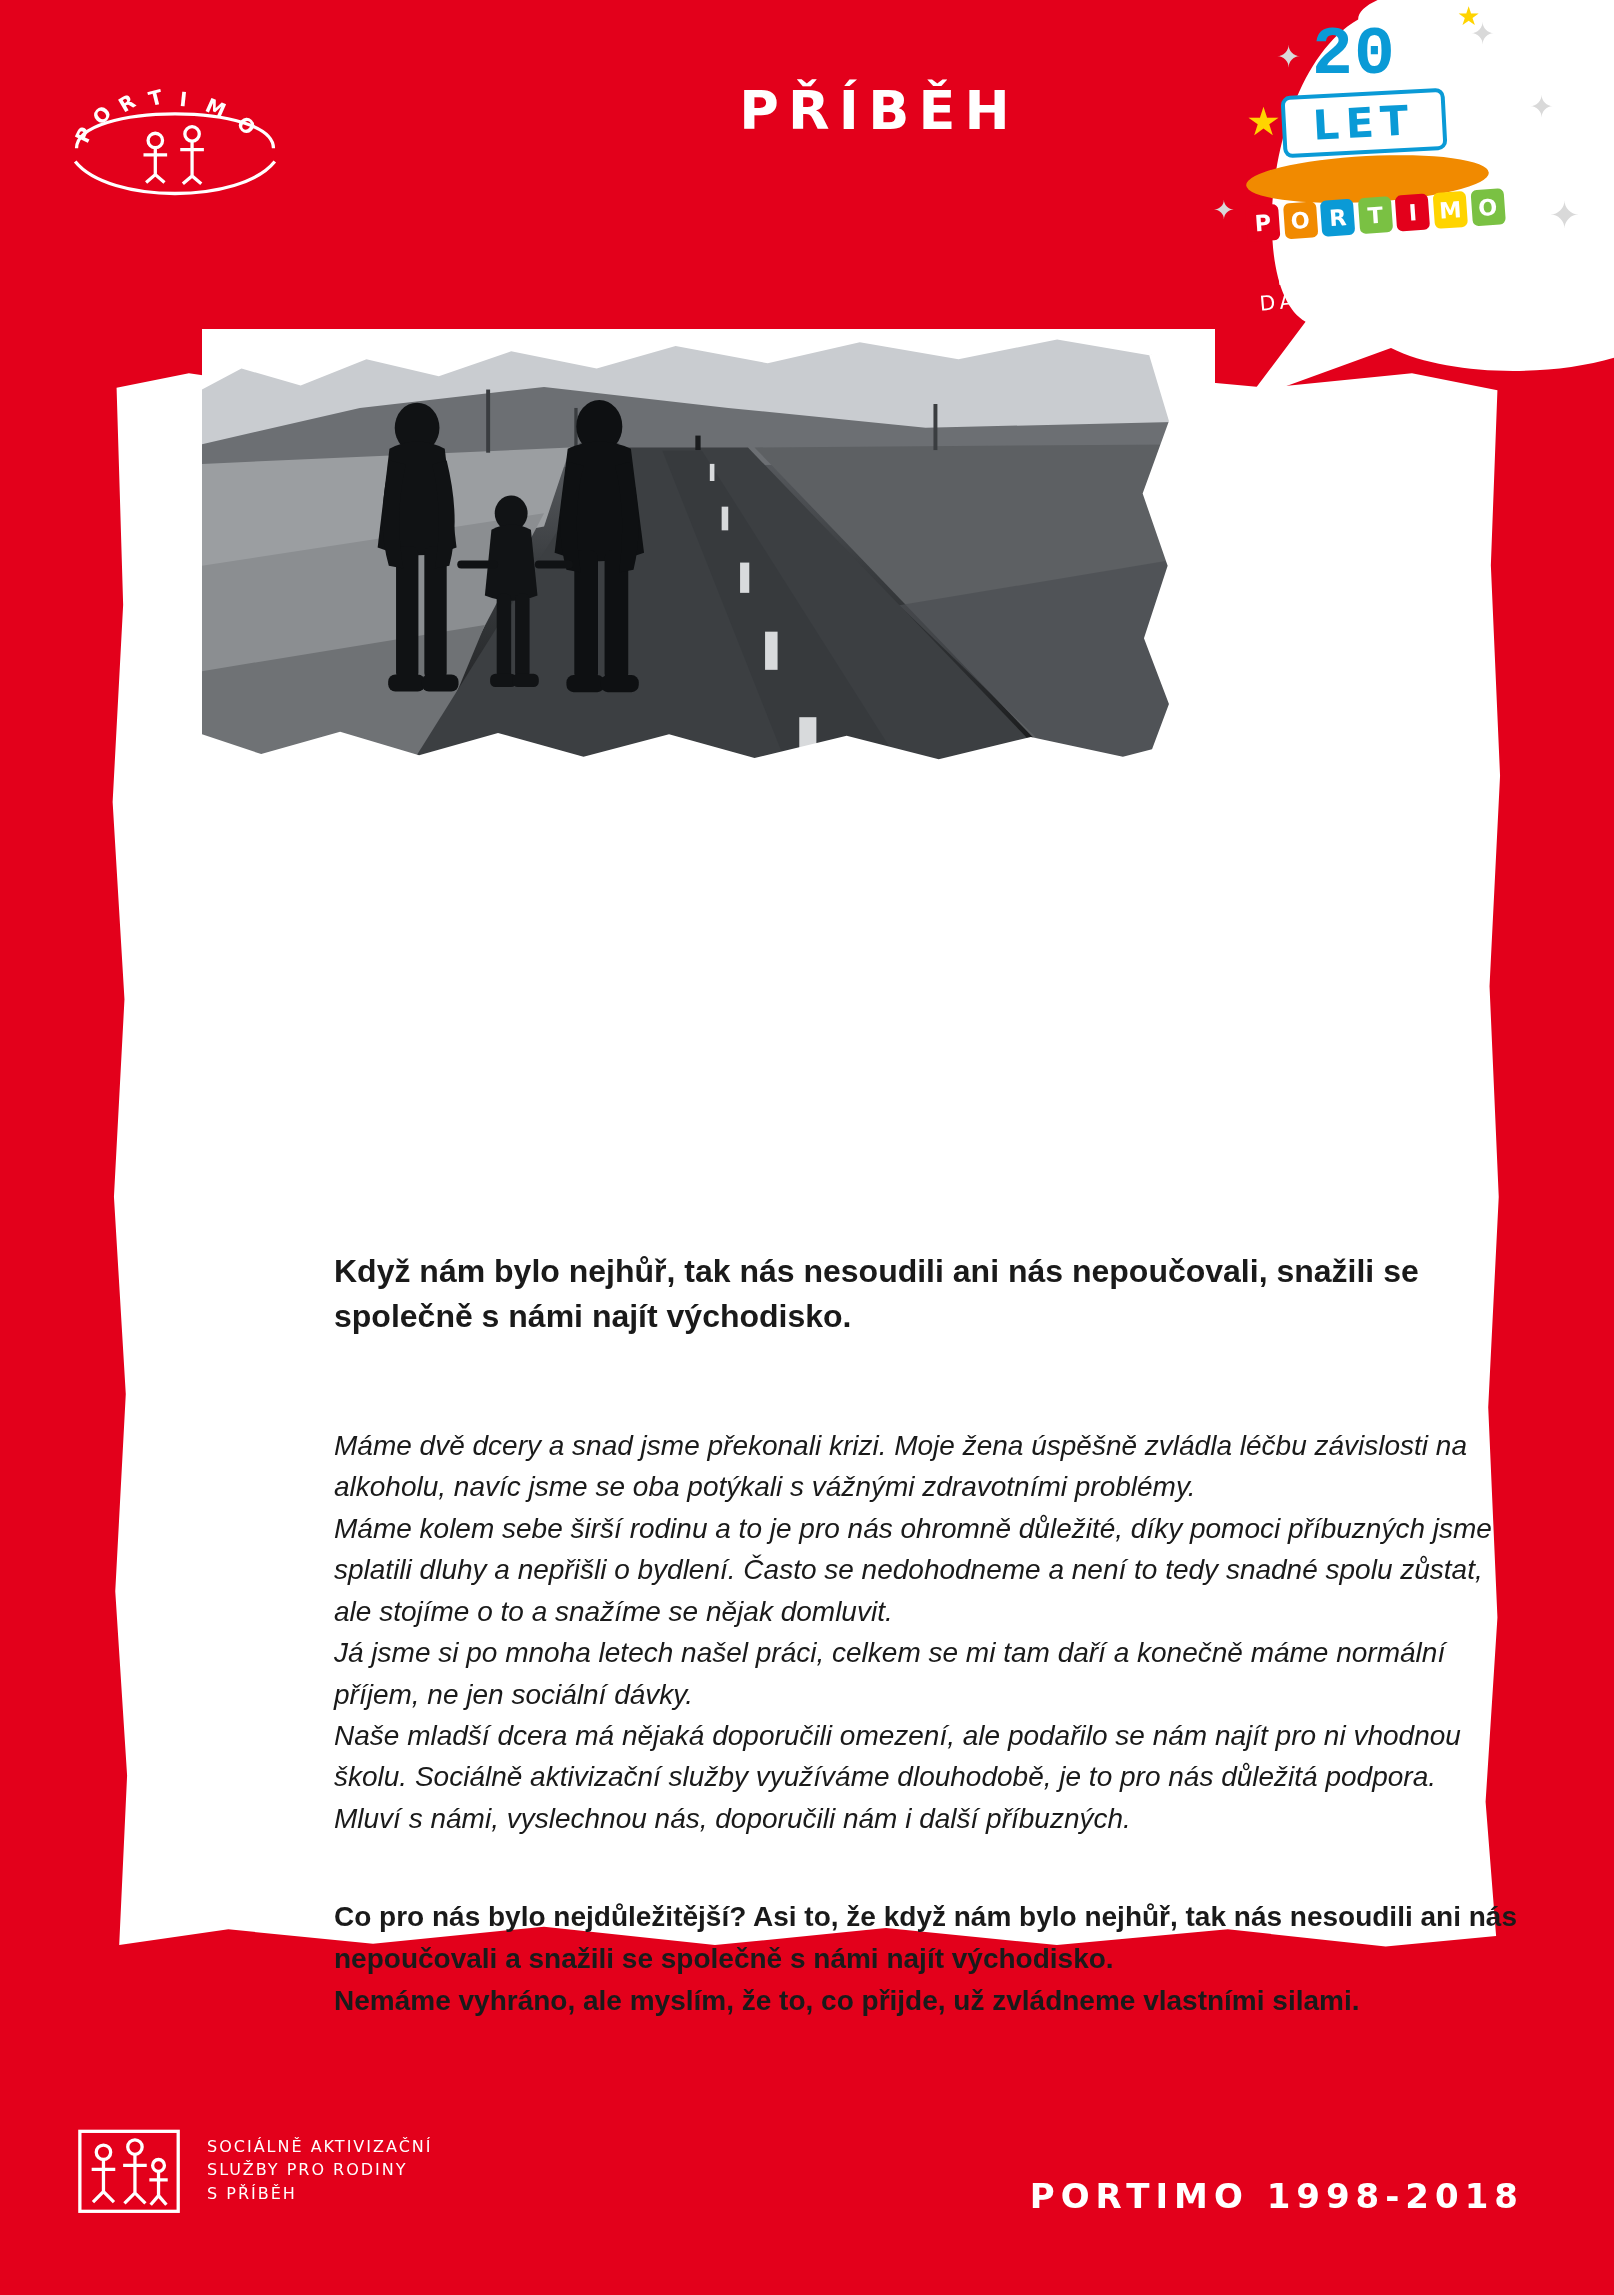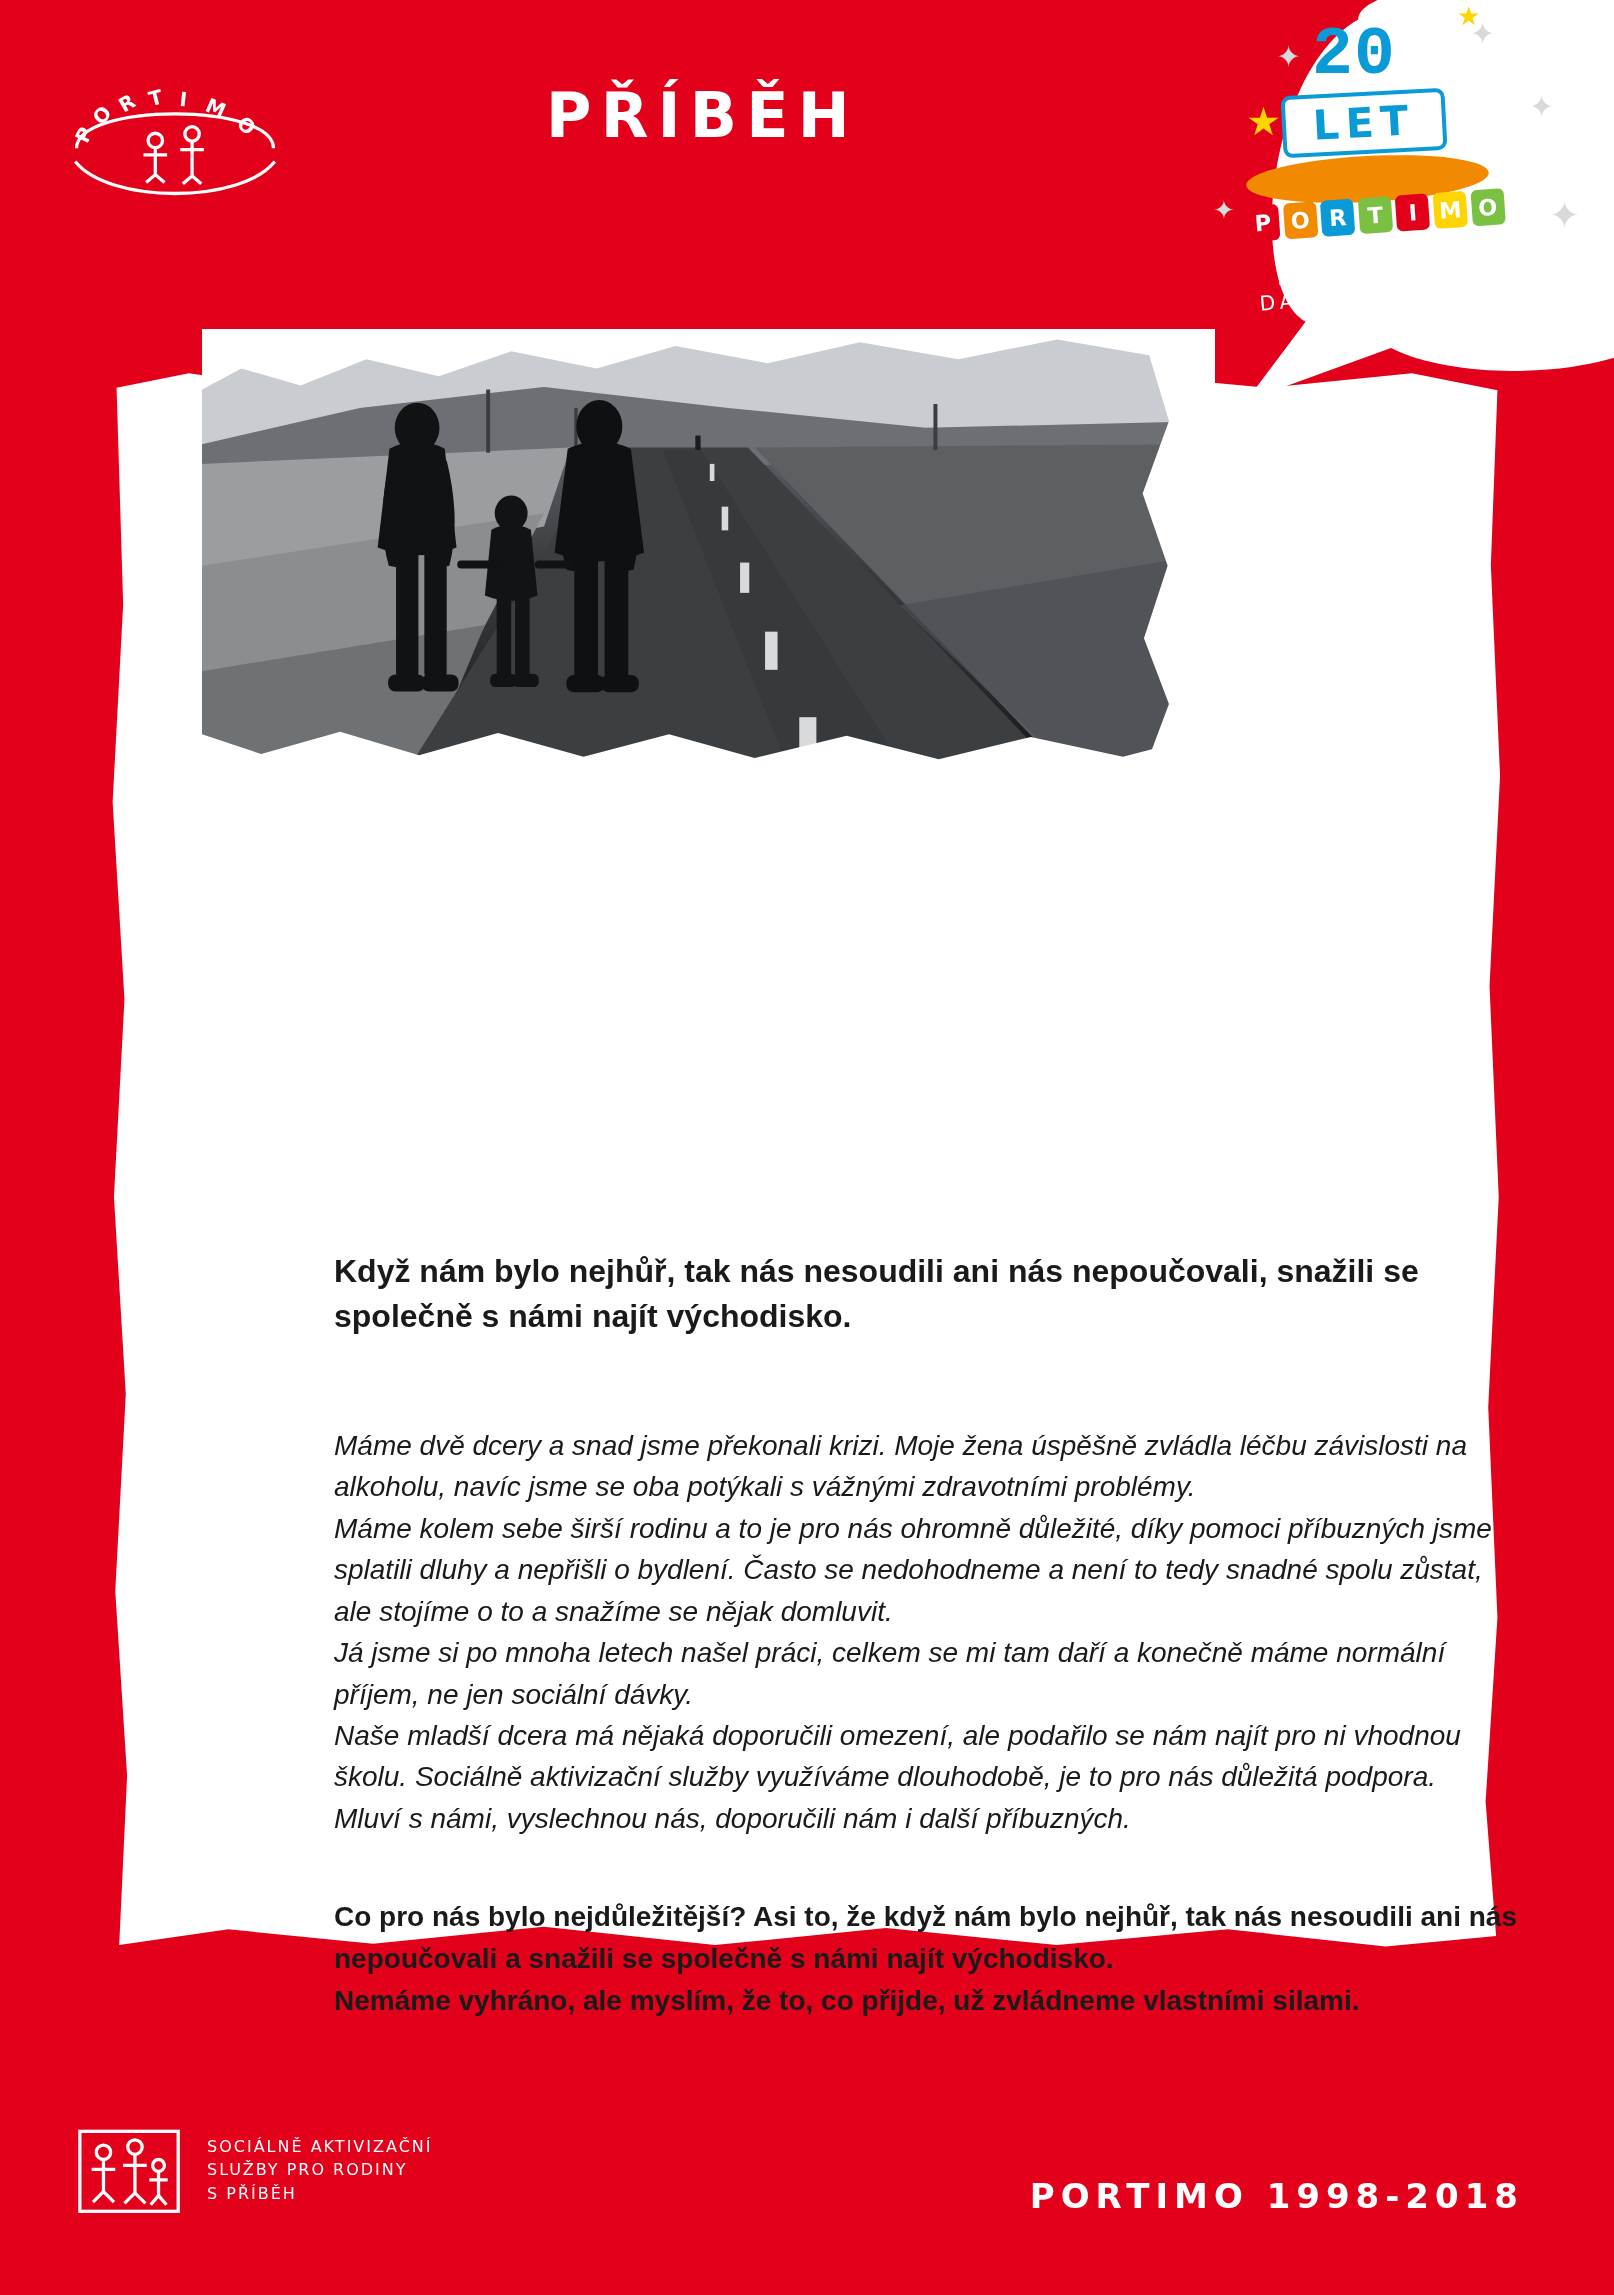--- a/index.html
+++ b/index.html
@@ -27,23 +27,23 @@
     height: 151px;
   }
   .logo-top svg { width: 100%; height: 100%; display: block; }
 
   
   .headline {
     position: absolute;
     left: 546px;
     top: 79px;
     width: 473px;
-    text-align: left;
-    color: #ffffff;
-    font-size: 62px;
+    text-align: right;
+    color: #ffffff;
+    font-size: 54px;
     font-weight: bold;
     letter-spacing: 9.2px;
     font-family: "DejaVu Sans", sans-serif;
   }
 
   
   .bubble {
     position: absolute;
     right: -26px;
     top: -20px;

